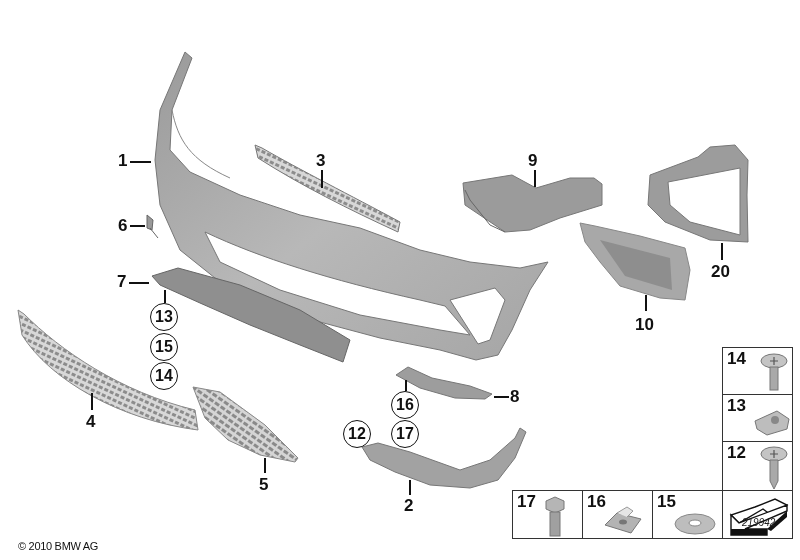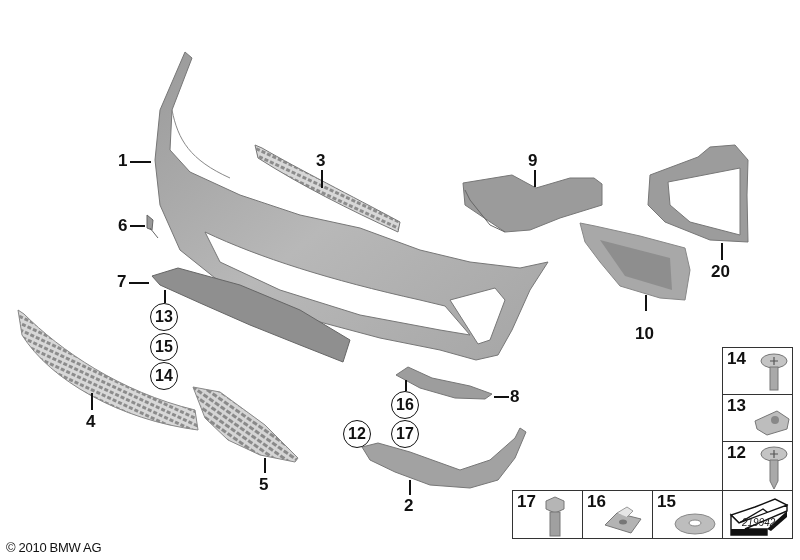--- a/index.html
+++ b/index.html
@@ -4,21 +4,21 @@
 <style>
   html,body{margin:0;padding:0;background:#fff;}
   body{width:800px;height:560px;position:relative;overflow:hidden;font-family:"Liberation Sans",sans-serif;color:#111;}
   svg.parts{position:absolute;left:0;top:0;width:800px;height:560px;}
   .lbl{position:absolute;font-weight:bold;font-size:17px;line-height:17px;color:#111;}
   .circ{position:absolute;width:28px;height:28px;border:1.6px solid #111;border-radius:50%;box-sizing:border-box;font-weight:bold;font-size:16px;line-height:25px;text-align:center;background:#fff;}
   .leader{position:absolute;background:#111;}
   .box{position:absolute;border:1px solid #333;box-sizing:border-box;background:#fff;}
   .box .num{position:absolute;left:4px;top:2px;font-weight:bold;font-size:17px;line-height:18px;}
   .box svg{position:absolute;}
-  .copyright{position:absolute;left:6px;top:540px;font-size:13px;color:#111;letter-spacing:-0.3px;}
+  .copyright{position:absolute;left:18px;top:540px;font-size:11px;color:#111;letter-spacing:-0.3px;}
   .diagid{position:absolute;left:742px;top:517px;font-size:10px;color:#222;font-style:italic;}
 </style>
 </head>
 <body>
 
 <svg class="parts" viewBox="0 0 800 560">
   <defs>
     <linearGradient id="gBump" x1="0" y1="0" x2="1" y2="1">
       <stop offset="0" stop-color="#9a9a9a"></stop>
       <stop offset="0.5" stop-color="#b8b8b8"></stop>
@@ -76,21 +76,21 @@
 
 <div class="lbl" style="left:117px;top:273px;">7</div>
 <div class="leader" style="left:129px;top:282px;width:20px;height:1.5px;"></div>
 
 <div class="lbl" style="left:528px;top:152px;">9</div>
 <div class="leader" style="left:534px;top:170px;width:1.5px;height:17px;"></div>
 
 <div class="lbl" style="left:711px;top:263px;">20</div>
 <div class="leader" style="left:721px;top:243px;width:1.5px;height:17px;"></div>
 
-<div class="lbl" style="left:635px;top:325px;">10</div>
+<div class="lbl" style="left:635px;top:316px;">10</div>
 <div class="leader" style="left:645px;top:295px;width:1.5px;height:16px;"></div>
 
 <div class="lbl" style="left:86px;top:413px;">4</div>
 <div class="leader" style="left:91px;top:393px;width:1.5px;height:17px;"></div>
 
 <div class="lbl" style="left:259px;top:476px;">5</div>
 <div class="leader" style="left:264px;top:458px;width:1.5px;height:15px;"></div>
 
 <div class="lbl" style="left:510px;top:388px;">8</div>
 <div class="leader" style="left:494px;top:396px;width:15px;height:1.5px;"></div>

